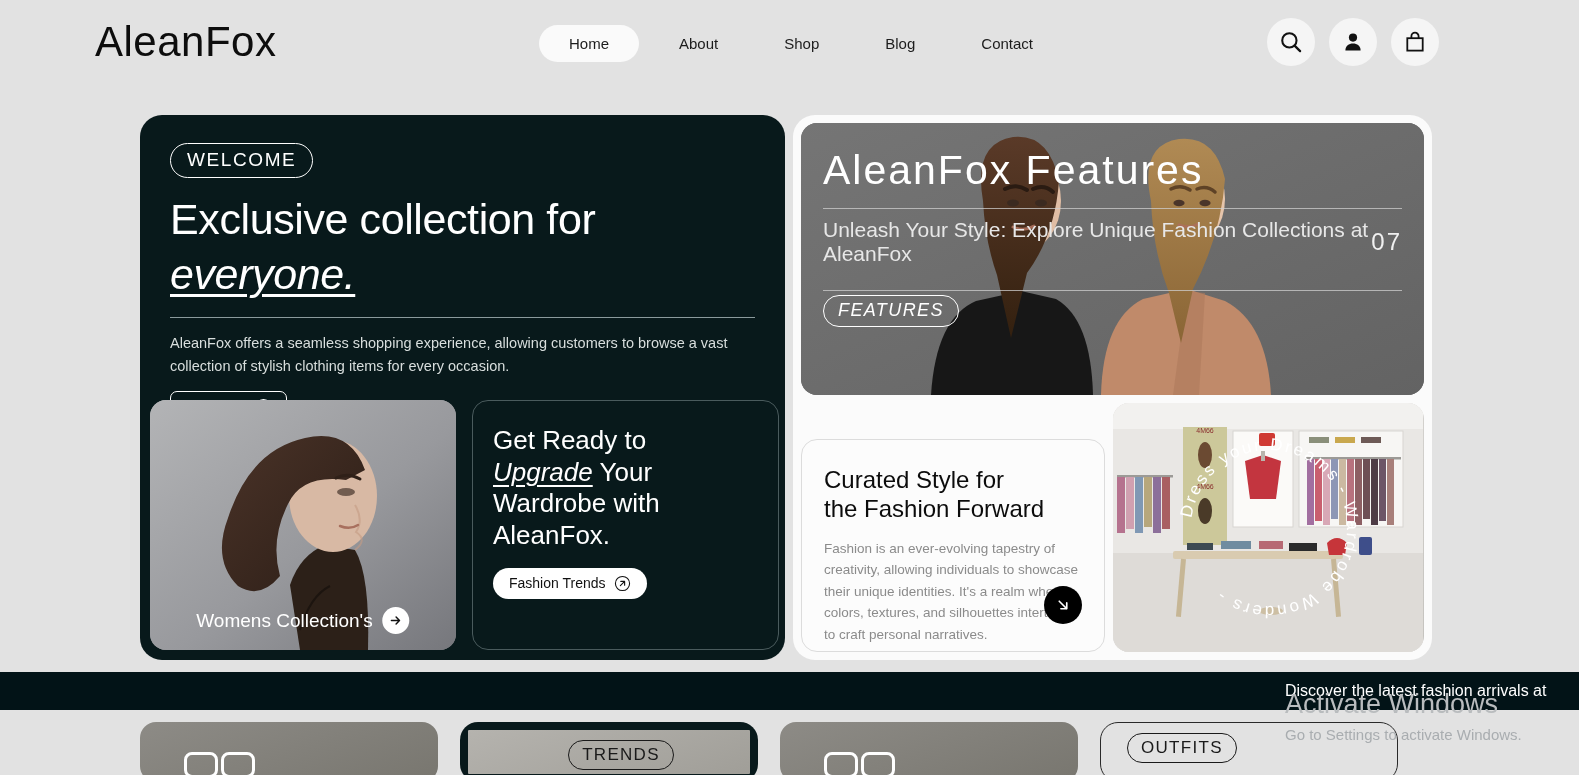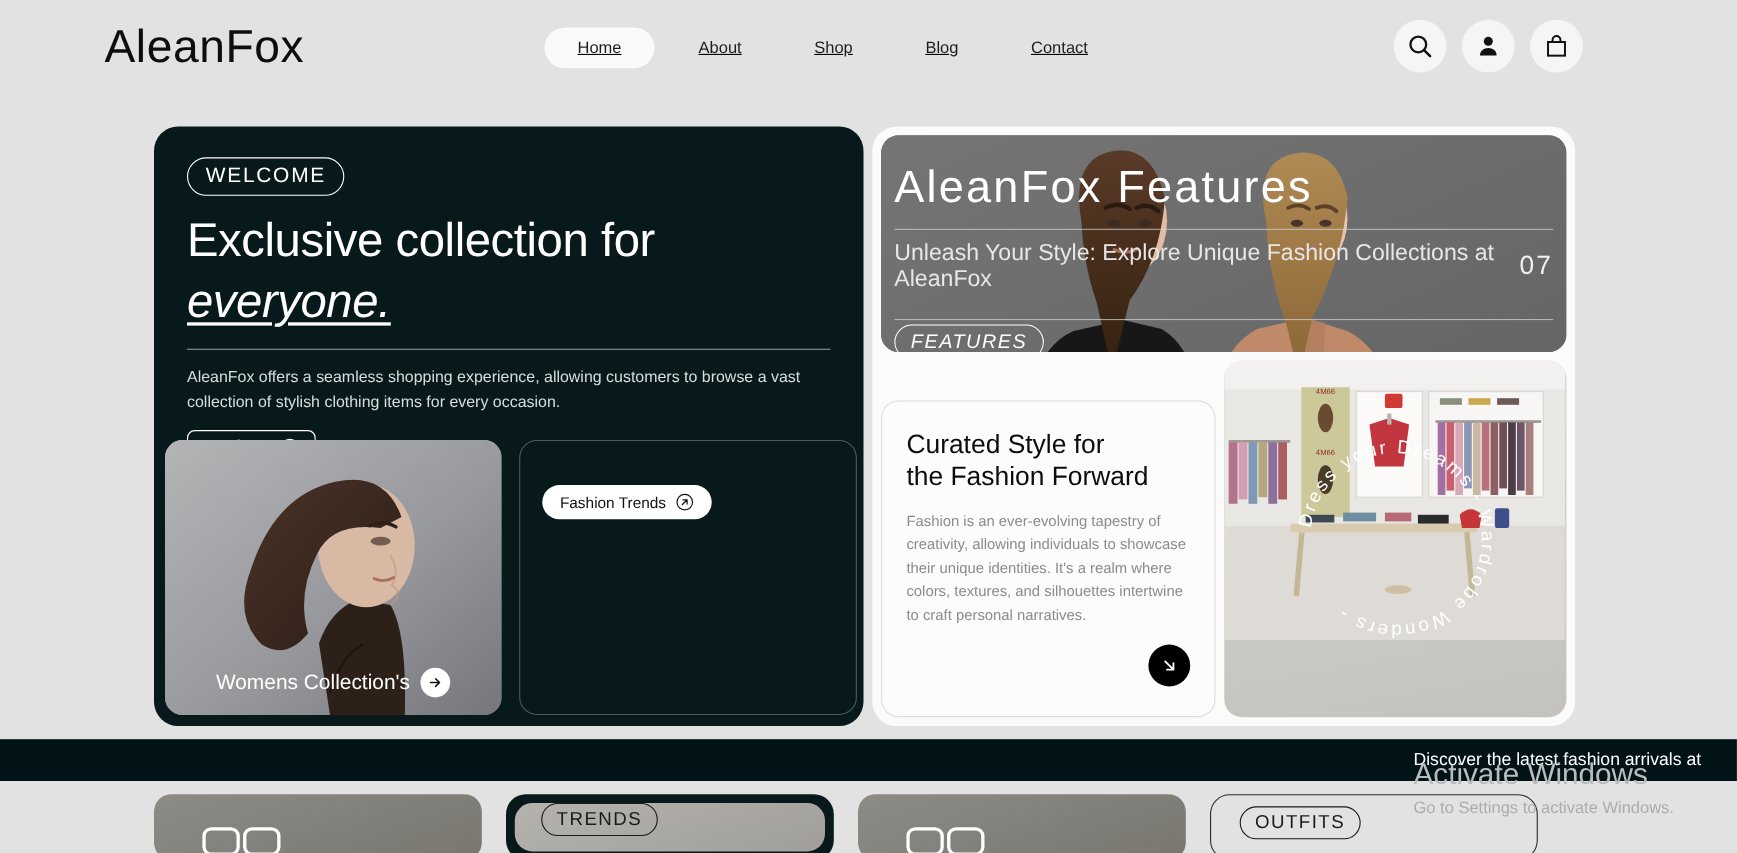--- a/index.html
+++ b/index.html
@@ -17,22 +17,22 @@
     display: flex; align-items: center;
     background: #e2e2e2;
   }
   .logo {
     position: absolute; left: 95px; top: 18px;
     font-size: 42px; letter-spacing: 0.5px;
     color: #0d0d0d; font-weight: 400;
     font-family: "Liberation Sans", sans-serif;
   }
   .nav {
-    position: absolute; left: 495px; top: 25px;
-    display: flex; align-items: flex-end; gap: 0px; text-decoration: underline;
+    position: absolute; left: 539px; top: 25px;
+    display: flex; align-items: flex-end; gap: 0px;
   }
   .nav-item {
     font-size: 15px; color: #1c1c1c;
     padding: 10px 26px; border-radius: 999px;
     cursor: pointer; white-space: nowrap;
   }
   .nav-item.active { background: #fafafa; padding: 10px 30px; }
   .nav-spacer { width: 14px; }
   .hdr-actions {
     position: absolute; right: 140px; top: 18px;
@@ -126,24 +126,24 @@
     cursor: pointer;
   }
 
   
   .right-panel {
     width: 639px; height: 545px;
     background: #fbfbfb; border-radius: 22px;
     padding: 8px; display: flex; flex-direction: column; gap: 8px;
   }
   .feature-img {
-    height: 197px; border-radius: 16px; position: relative;
+    height: 272px; border-radius: 16px; position: relative;
     overflow: hidden;
     background: linear-gradient(120deg,#6e6e6e 0%,#6b6b6b 45%,#717171 100%);
-    padding: 24px 12px;
+    padding: 24px 22px;
   }
   .feat-title {
     color: #fff; font-size: 41px; letter-spacing: 2px;
     font-weight: 400; position: relative; z-index: 3;
   }
   .feat-rule { height: 1px; background: #cfcfcf; opacity: .75;
     margin: 14px 0 0 0; position: relative; z-index: 3; }
   .feat-sub-row {
     display: flex; justify-content: space-between; align-items: center;
     padding: 9px 0 10px 0; position: relative; z-index: 3;
@@ -202,23 +202,23 @@
   }
   .bcard {
     width: 298px; height: 60px; border-radius: 16px;
     position: relative; overflow: hidden;
     background: linear-gradient(160deg,#8d8b86 0%, #78766f 100%);
   }
   .bcard.framed {
     background: #08191b; padding: 8px; border-radius: 18px;
   }
   .bcard.framed .inner {
-    width: 100%; height: 100%; border-radius: 16px;
+    width: 100%; height: 100%; border-radius: 1px;
     background: linear-gradient(160deg,#b5b3ae 0%,#a09e98 100%);
-    padding-left: 24px;
+    padding-top: 10px; padding-left: 24px; text-align: center;
   }
   .bcard.outlined {
     background: transparent; border: 1.5px solid #2a2a2a;
     border-radius: 18px; padding: 10px 0 0 26px;
   }
   .b-pill {
     display: inline-block; border: 1.5px solid #1a1a1a;
     border-radius: 999px; font-size: 17px; letter-spacing: 1.3px;
     padding: 4px 13px; color: #1a1a1a;
   }
@@ -325,20 +325,27 @@
           <span>Womens Collection's</span>
           <span class="wht-circ">
             <svg width="15" height="15" viewBox="0 0 24 24" fill="none">
               <path d="M5 12h13M12.5 6.5L18 12l-5.5 5.5" stroke="#111" stroke-width="2.3" stroke-linecap="round" stroke-linejoin="round"></path>
             </svg>
           </span>
         </div>
       </div>
 
       <div class="upgrade-card">
+        <div class="upgrade-h">
+          <span>Get Ready to</span><br>
+          <span class="em">Upgrade</span>
+          <span>Your</span><br>
+          <span>Wardrobe with</span><br>
+          <span>AleanFox.</span>
+        </div>
         <div class="white-pill">
           <span>Fashion Trends</span>
           <svg width="17" height="17" viewBox="0 0 24 24" fill="none">
             <circle cx="12" cy="12" r="10" stroke="#111" stroke-width="1.5"></circle>
             <path d="M9 15l6-6M9.6 9H15v5.4" stroke="#111" stroke-width="1.6" stroke-linecap="round" stroke-linejoin="round"></path>
           </svg>
         </div>
       </div>
     </div>
   </div>

